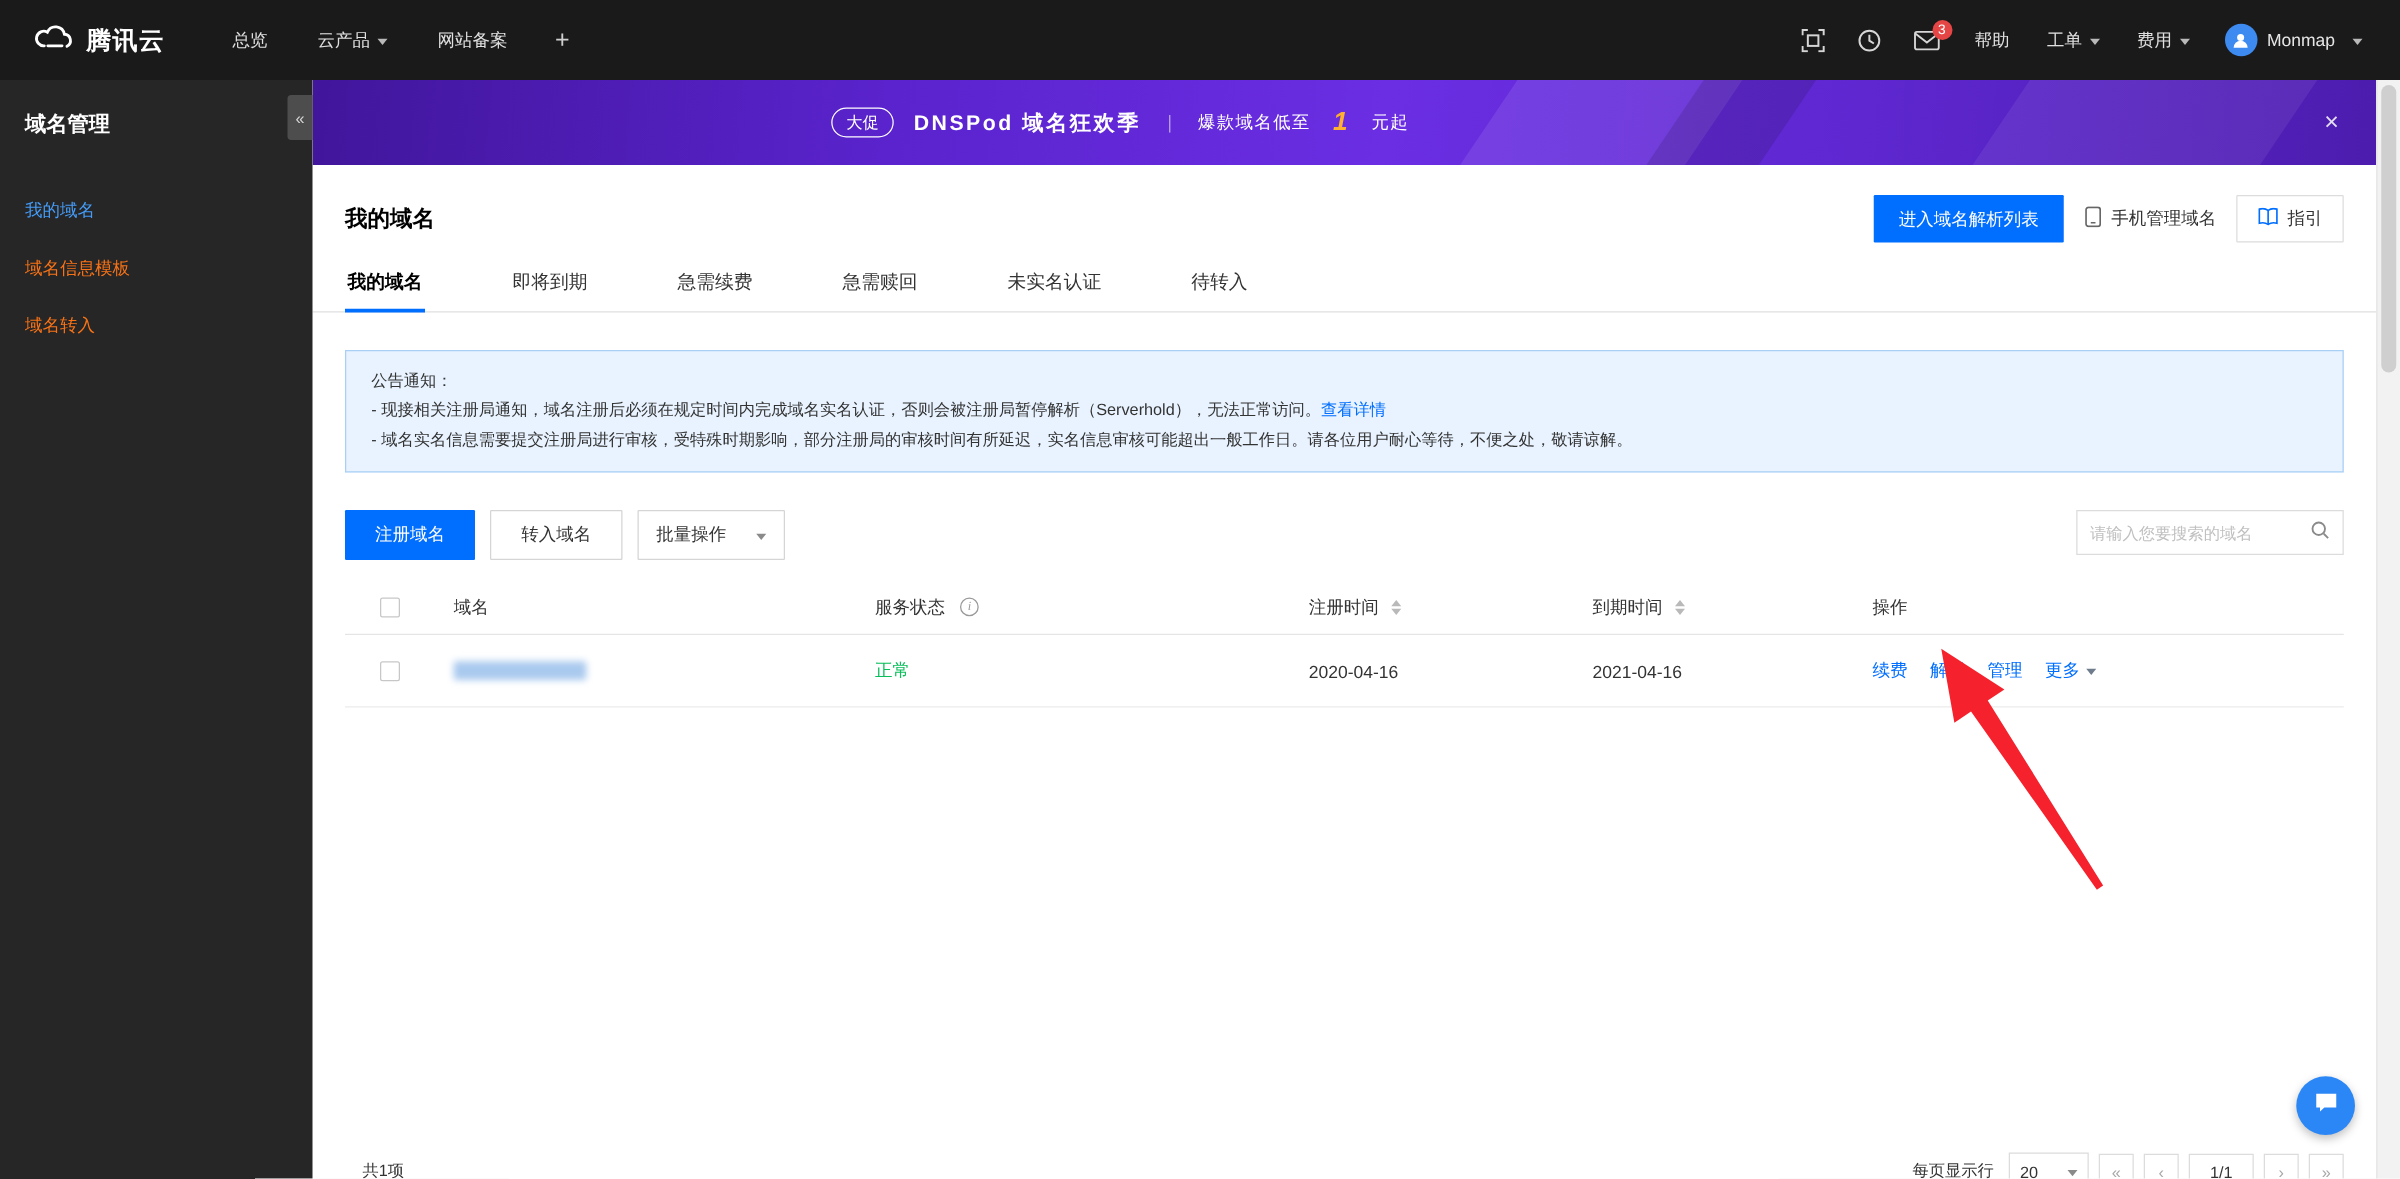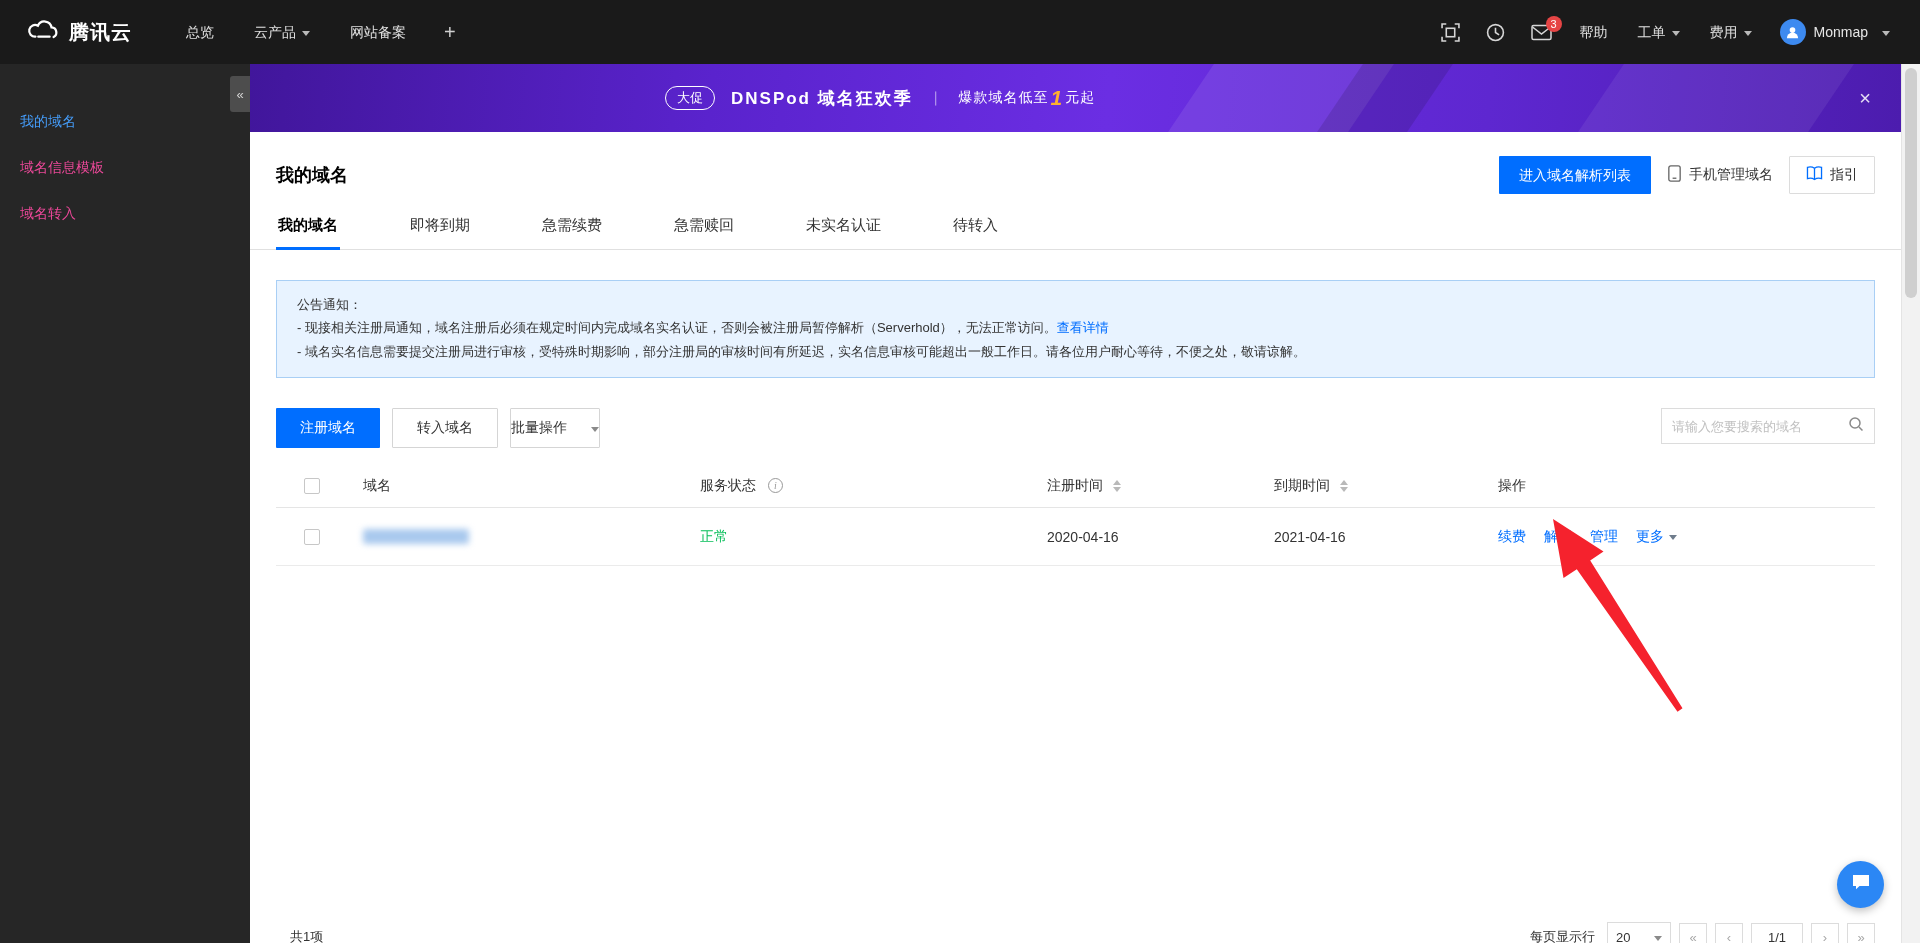--- a/index.html
+++ b/index.html
@@ -22,38 +22,38 @@
   .caret-down { width:0; height:0; border:4px solid transparent; border-top:5px solid #b9b9b9;
                 display:inline-block; margin-left:6px; transform:translateY(3px); }
 
   
   .sidebar { position:absolute; top:64px; left:0; width:250px; height:879px; background:#262626; z-index:20; }
   .sb-title { padding:24px 0 0 20px; font-size:17px; font-weight:bold; color:#ffffff; }
   .sb-collapse { position:absolute; top:12px; right:0; width:20px; height:36px; background:#4d4d4d;
                  color:#d5d5d5; font-size:13px; display:flex; align-items:center; justify-content:center;
                  border-radius:3px 0 0 3px; cursor:pointer; }
   .sb-menu { margin-top:34px; }
-  .sb-item { height:46px; line-height:46px; padding-left:20px; font-size:14px; color:#ec4899; cursor:pointer; }
+  .sb-item { height:46px; line-height:46px; padding-left:20px; font-size:14px; color:#f97316; cursor:pointer; }
   .sb-item.active { color:#459cf8; }
 
   
   .main { position:absolute; top:64px; left:250px; width:1651px; height:879px; background:#fff; overflow:hidden; }
 
   
   .banner { position:relative; height:68px; overflow:hidden;
             background:linear-gradient(95deg,#41169b 0%,#5a23cd 28%,#6b2ee3 52%,#5e27d0 75%,#4c1cae 100%); }
   .deco { position:absolute; top:-20px; bottom:-20px; transform:skewX(-34deg); }
   .deco.d1 { left:57%; width:180px; background:rgba(255,255,255,0.09); }
   .deco.d2 { left:66%; width:90px; background:rgba(0,0,0,0.12); }
   .deco.d3 { right:70px; width:230px; background:rgba(255,255,255,0.07); }
   .banner-content { position:absolute; left:415px; top:0; height:100%; display:flex; align-items:center; gap:16px; z-index:2; }
   .promo-badge { border:1px solid #fff; color:#fff; border-radius:12px; padding:2px 11px; font-size:13px; }
   .banner-title { font-size:17px; font-weight:bold; color:#fff; letter-spacing:2px; }
   .banner-divider { color:rgba(255,255,255,0.65); font-size:14px; }
-  .banner-promo { color:#fff; font-size:14px; letter-spacing:1px; display:flex; align-items:center; gap:0; }
+  .banner-promo { color:#fff; font-size:14px; letter-spacing:1px; display:flex; align-items:center; gap:16px; }
   .promo-num { color:#ffb02e; font-size:21px; font-weight:800; font-style:italic; margin:0 2px; }
   .banner-close { position:absolute; right:30px; top:50%; transform:translateY(-50%); color:rgba(255,255,255,0.85);
                   font-size:20px; cursor:pointer; z-index:3; line-height:1; }
 
   
   .page-header { display:flex; align-items:center; padding:24px 26px 0; }
   .page-title { font-size:18px; font-weight:bold; color:#000; }
   .ph-right { margin-left:auto; display:flex; align-items:center; gap:16px; }
   .btn-primary { background:#006eff; color:#fff; height:38px; line-height:38px; padding:0 20px;
                  font-size:14px; border:none; border-radius:1px; cursor:pointer; }
@@ -70,21 +70,21 @@
   
   .notice { margin:30px 26px 0; background:#e8f3ff; border:1px solid #a9cff5; padding:12px 20px 14px;
             font-size:13px; color:#333; line-height:1.8; }
   .notice-link { color:#006eff; text-decoration:none; cursor:pointer; }
 
   
   .toolbar { margin:30px 26px 0; display:flex; align-items:flex-start; }
   .btn-blue { background:#006eff; color:#fff; border:none; height:40px; padding:0 24px; font-size:14px; cursor:pointer; border-radius:1px; }
   .btn-white { background:#fff; color:#333; border:1px solid #d5d5d5; height:40px; padding:0 24px;
                font-size:14px; cursor:pointer; margin-left:12px; border-radius:1px; }
-  .btn-dropdown { background:#fff; color:#333; border:1px solid #d5d5d5; height:40px; padding:0 0;
+  .btn-dropdown { background:#fff; color:#333; border:1px solid #d5d5d5; height:40px; padding:0 14px;
                   font-size:14px; cursor:pointer; margin-left:12px; display:flex; align-items:center; gap:24px; border-radius:1px; }
   .btn-dropdown .caret-down { border-top-color:#8a8a8a; margin-left:0; }
   .search-box { margin-left:auto; width:214px; height:36px; border:1px solid #dcdcdc; display:flex;
                 align-items:center; padding:0 10px; background:#fff; }
   .search-box input { border:none; outline:none; flex:1; font-size:13px; color:#737373; font-family:inherit; background:transparent; }
   .search-box input::placeholder { color:#c0c0c0; }
 
   
   .table { margin:16px 26px 0; }
   .thead { display:flex; align-items:center; height:44px; border-bottom:1px solid #e5e5e5; font-size:14px; color:#333; }
@@ -199,20 +199,21 @@
             <path d="M2 14 a6 6 0 0 1 12 0 z"></path>
           </svg>
         </span>
         <span>Monmap</span>
         <span class="caret-down"></span>
       </div>
     </div>
   </div>
 
   <div class="sidebar">
+    <div class="sb-title">域名管理</div>
     <div class="sb-collapse">«</div>
     <div class="sb-menu">
       <div class="sb-item active">我的域名</div>
       <div class="sb-item">域名信息模板</div>
       <div class="sb-item">域名转入</div>
     </div>
   </div>
 
   <div class="main">
 

